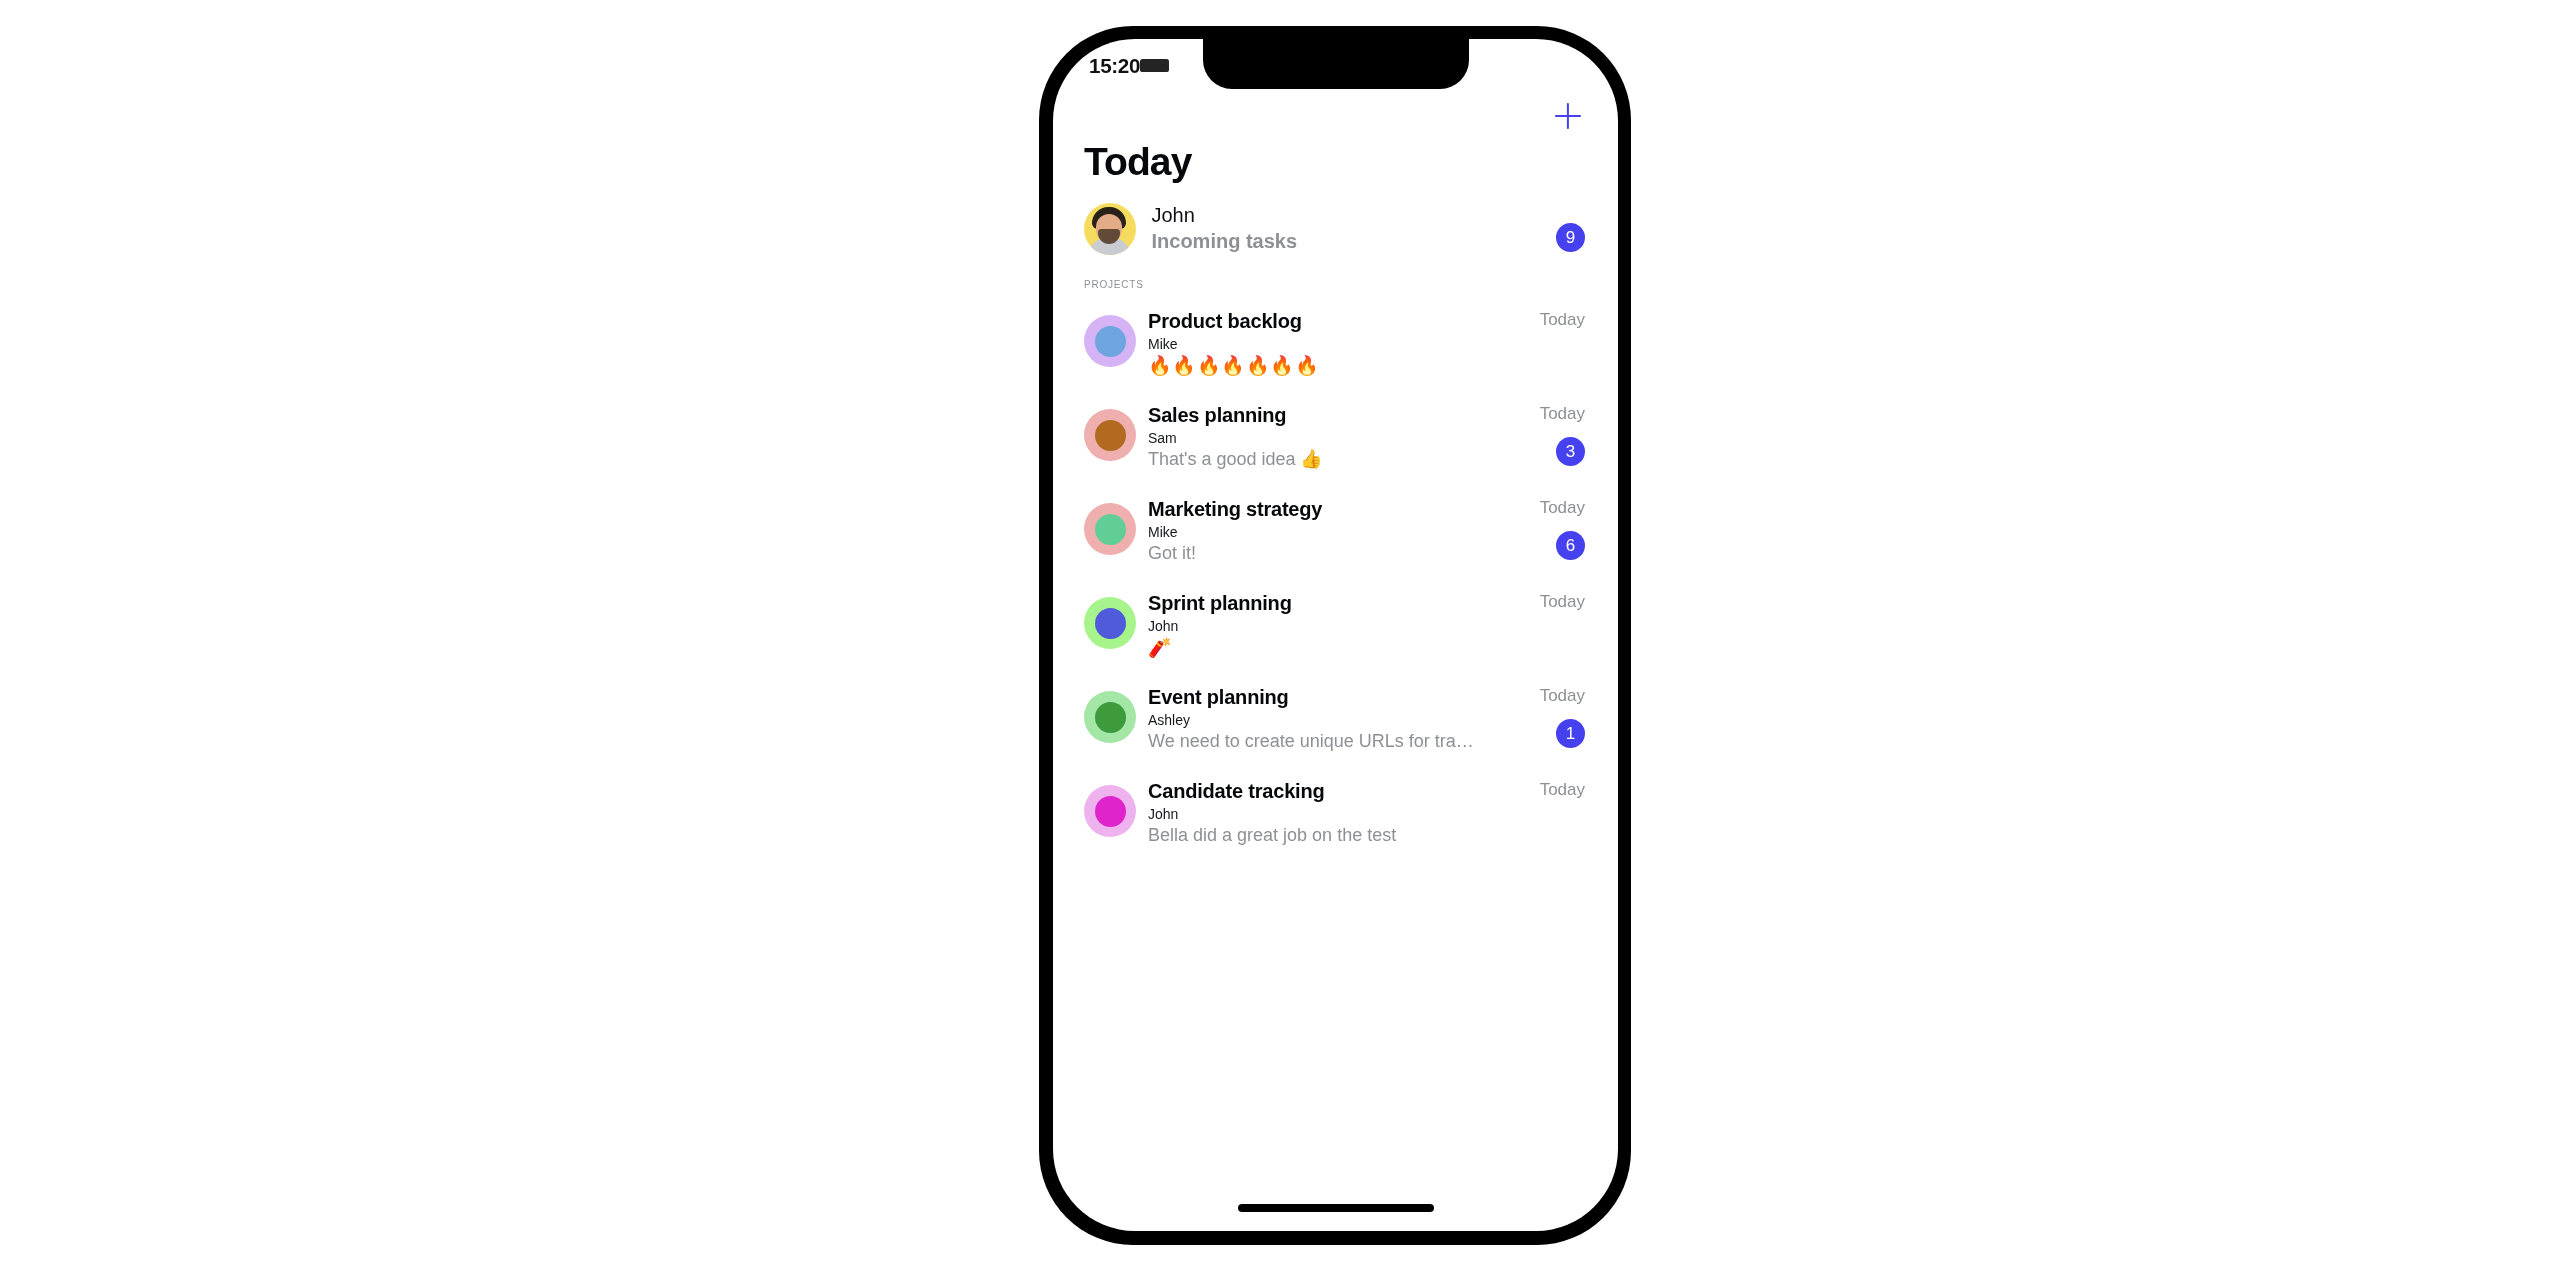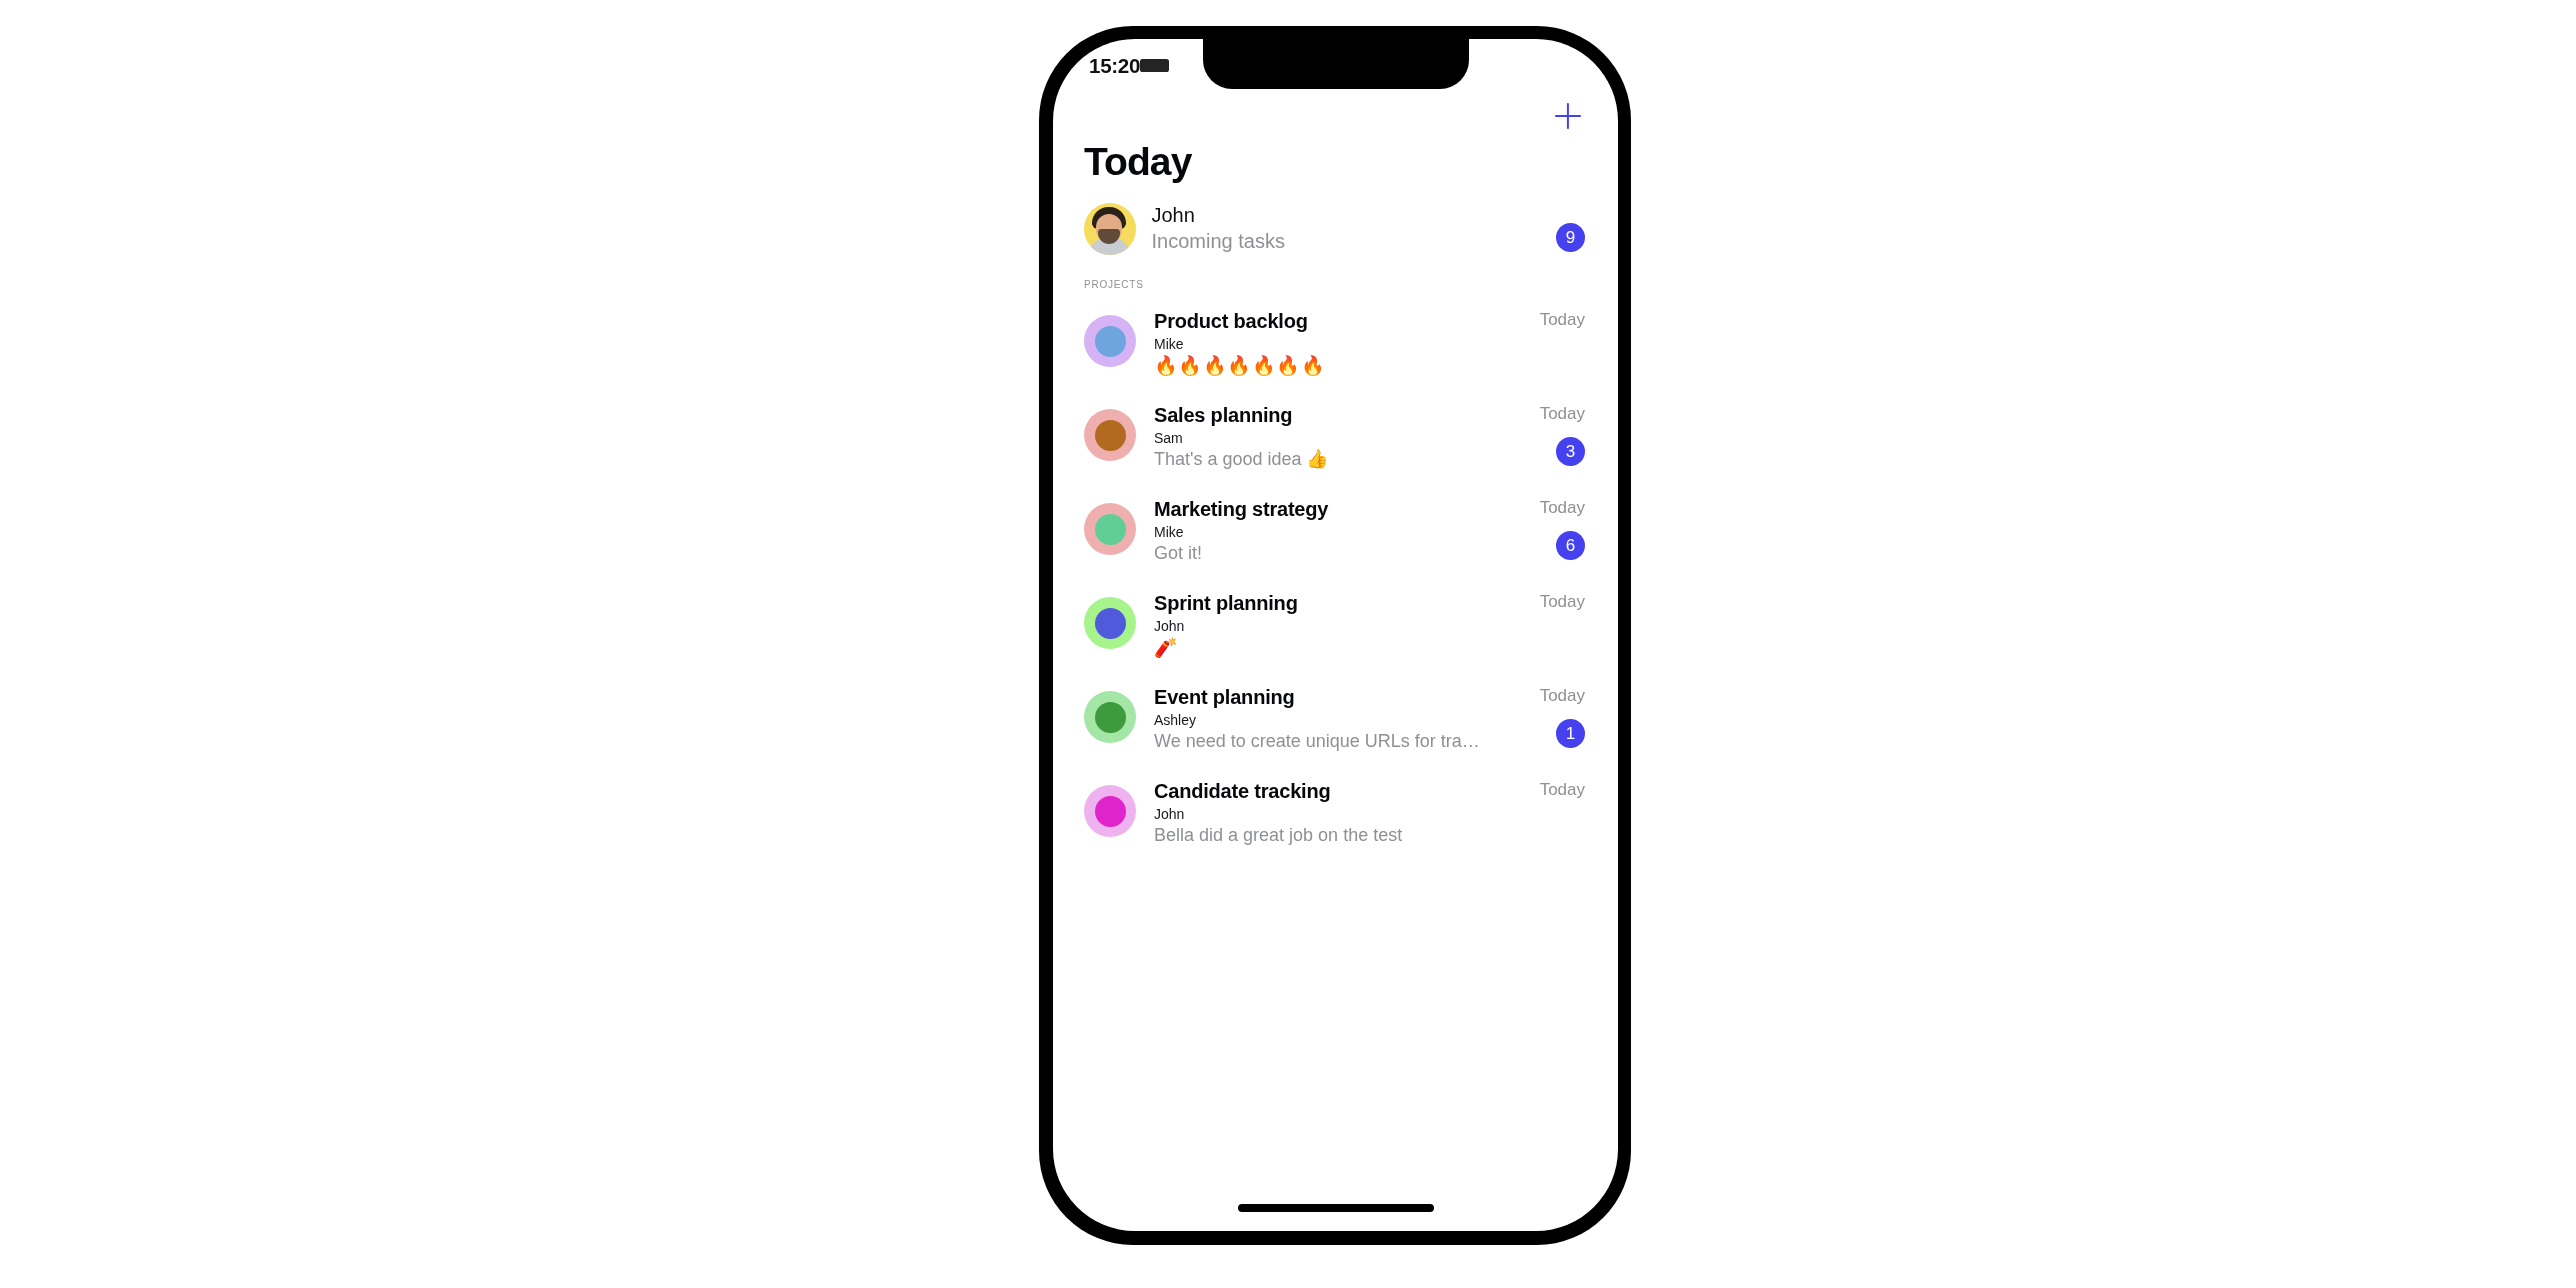--- a/index.html
+++ b/index.html
@@ -198,20 +198,21 @@
   }
   .user-name {
     font-size: 20px;
     color: #0d0f14;
     line-height: 1.28;
   }
   .user-sub {
     font-size: 20px;
     color: #8e9095;
     line-height: 1.28;
+    font-weight: bold;
   }
 
   
   .section-label {
     font-size: 10px;
     color: #8e9095;
     letter-spacing: 0.8px;
     padding: 20.6px 31px 6.9px 31px;
   }
 
@@ -236,21 +237,21 @@
     justify-content: center;
     margin-top: 10.3px;
   }
   .proj-avatar .inner {
     width: 31px;
     height: 31px;
     border-radius: 50%;
   }
 
   .proj-main {
-    margin-left: 18px;
+    margin-left: 12px;
     flex: 1 1 auto;
     min-width: 0;
     padding-top: 3.4px;
   }
   .proj-title {
     font-size: 20px;
     font-weight: bold;
     color: #07080c;
     line-height: 1.32;
     letter-spacing: -0.2px;

